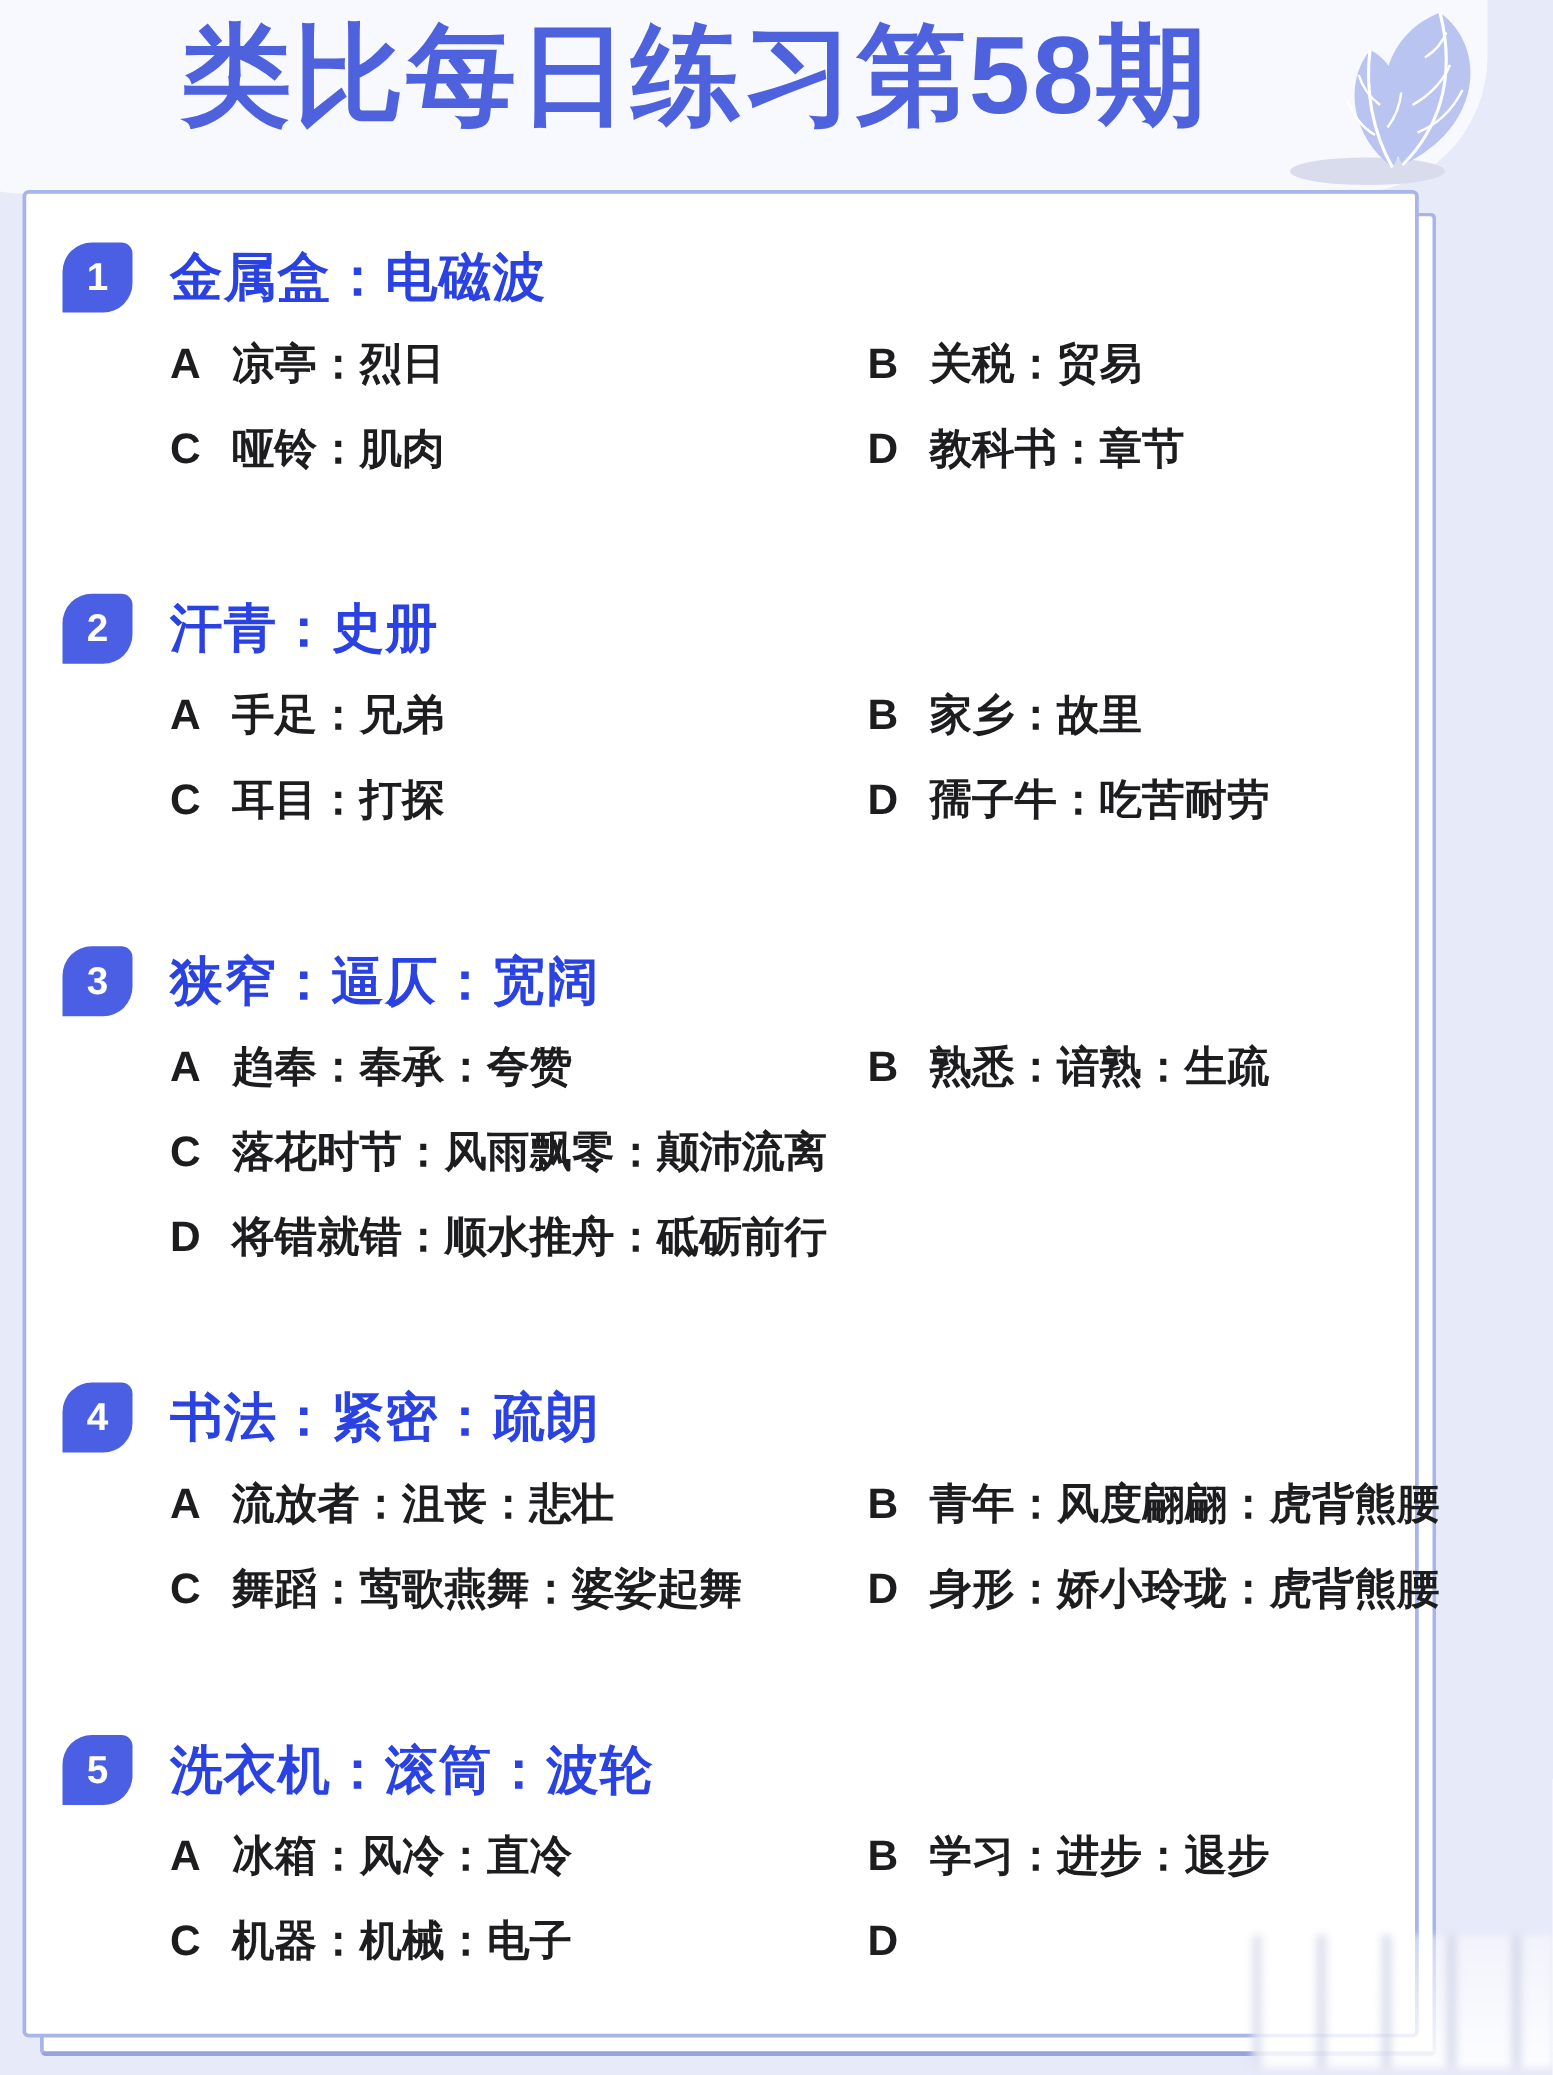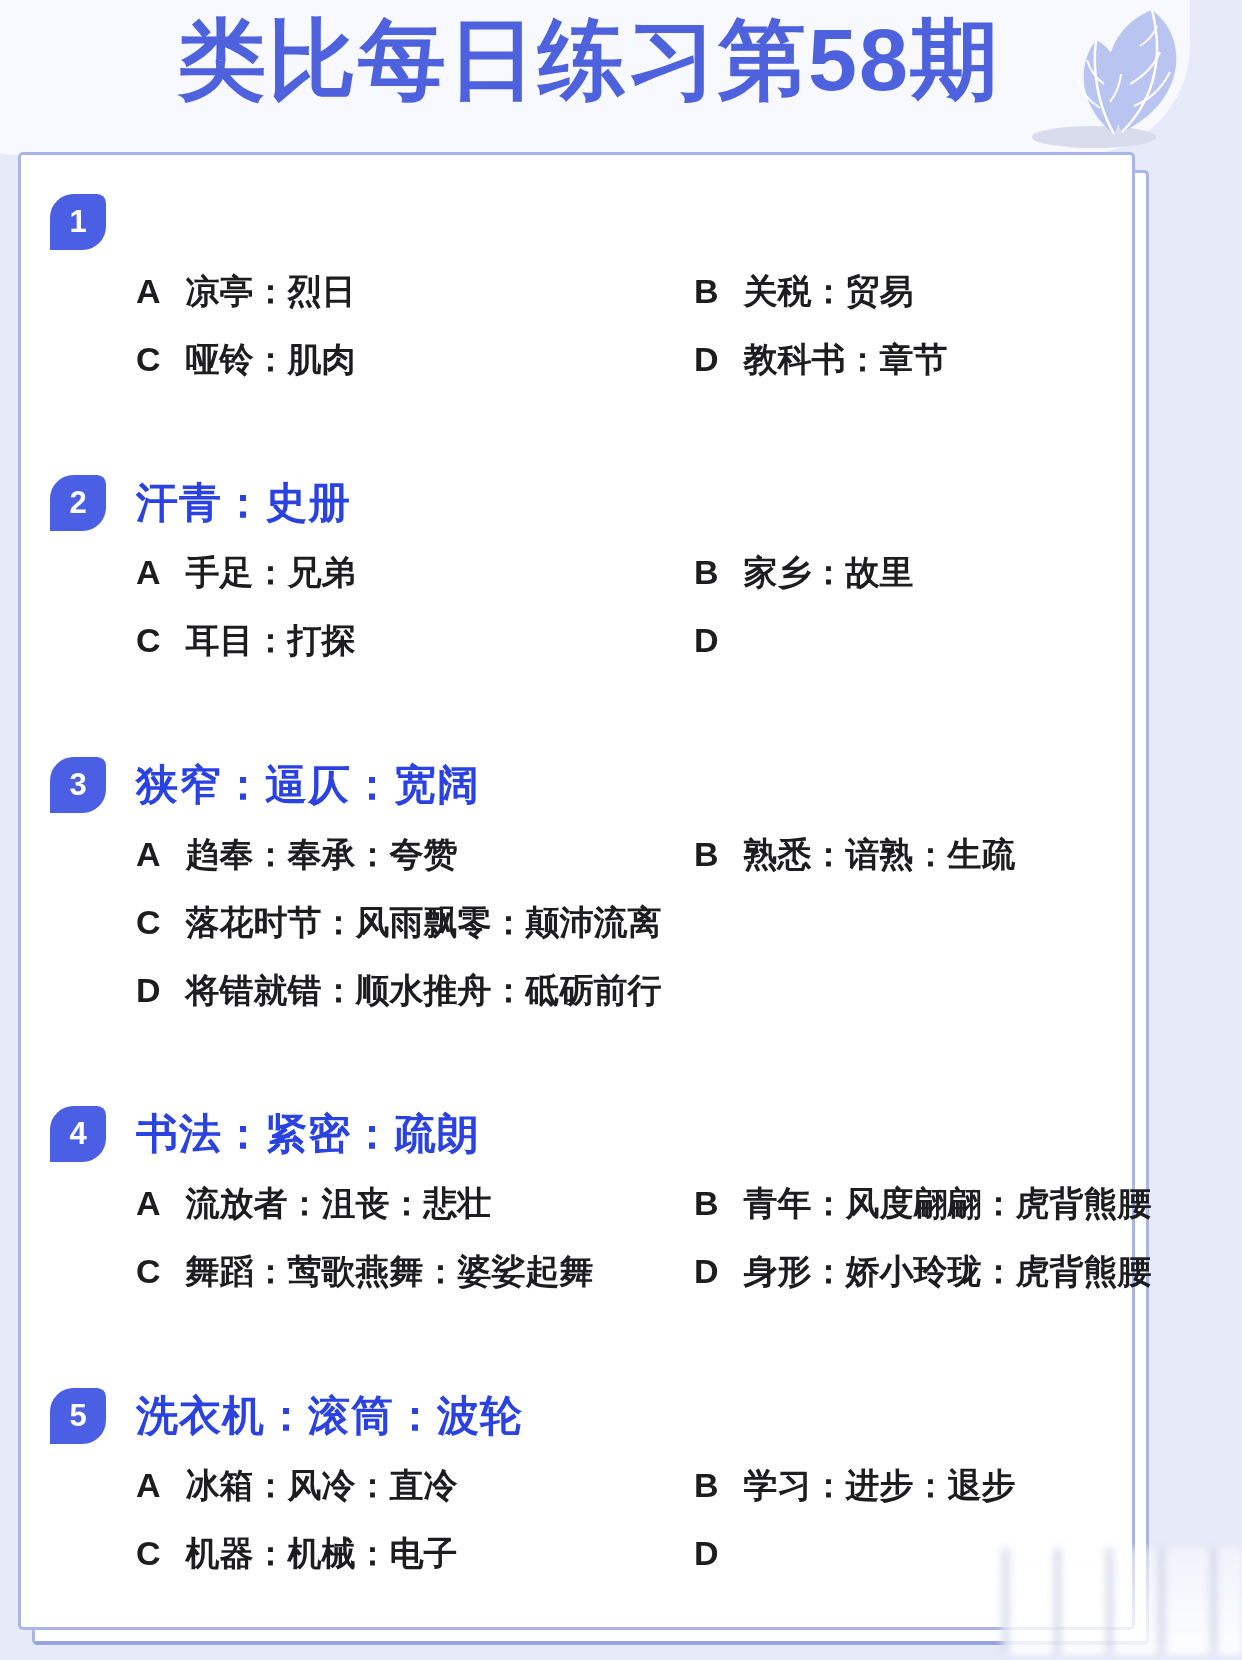--- a/index.html
+++ b/index.html
@@ -9,21 +9,21 @@
     font-family:"Liberation Sans","DejaVu Sans",sans-serif;
   }
   
   .title-blob{
     position:absolute;left:-90px;top:-110px;width:1280px;height:265px;
     background:#f8f9fe;border-radius:110px;
   }
   .title{
     position:absolute;left:0;top:16px;width:1112px;margin:0;
     text-align:center;font-size:88px;line-height:1;font-weight:800;
-    letter-spacing:2px;color:var(--title-blue,#4e62dd);padding-left:33px;
+    letter-spacing:2px;color:var(--title-blue,#4e62dd);
   }
   .leaves{position:absolute;right:42px;top:10px;}
   
   .card-back{
     position:absolute;left:32px;top:170px;width:1117px;height:1475px;
     background:#ffffff;border:3px solid var(--card-border,#a9b4e8);
     border-bottom:4px solid #97a3dd;border-radius:5px;box-sizing:border-box;
   }
   .card{
     position:absolute;left:18px;top:152px;width:1117px;height:1478px;
@@ -86,20 +86,21 @@
 
 <div class="card-back"></div>
 
 <div class="card">
 
   <section class="q" style="top:39px">
     <div class="q-head">
       <div class="badge">
         <span>1</span>
       </div>
+      <div class="stem">金属盒：电磁波</div>
     </div>
     <div class="opts">
       <div class="opt">
           <span class="letter">A</span>
           <span class="txt">凉亭：烈日</span>
         </div>
       <div class="opt">
           <span class="letter">B</span>
           <span class="txt">关税：贸易</span>
         </div>
@@ -129,20 +130,21 @@
       <div class="opt">
           <span class="letter">B</span>
           <span class="txt">家乡：故里</span>
         </div>
       <div class="opt">
           <span class="letter">C</span>
           <span class="txt">耳目：打探</span>
         </div>
       <div class="opt">
           <span class="letter">D</span>
+          <span class="txt">孺子牛：吃苦耐劳</span>
         </div>
     </div>
   </section>
 
   <section class="q" style="top:602px">
     <div class="q-head">
       <div class="badge">
         <span>3</span>
       </div>
       <div class="stem">狭窄：逼仄：宽阔</div>

